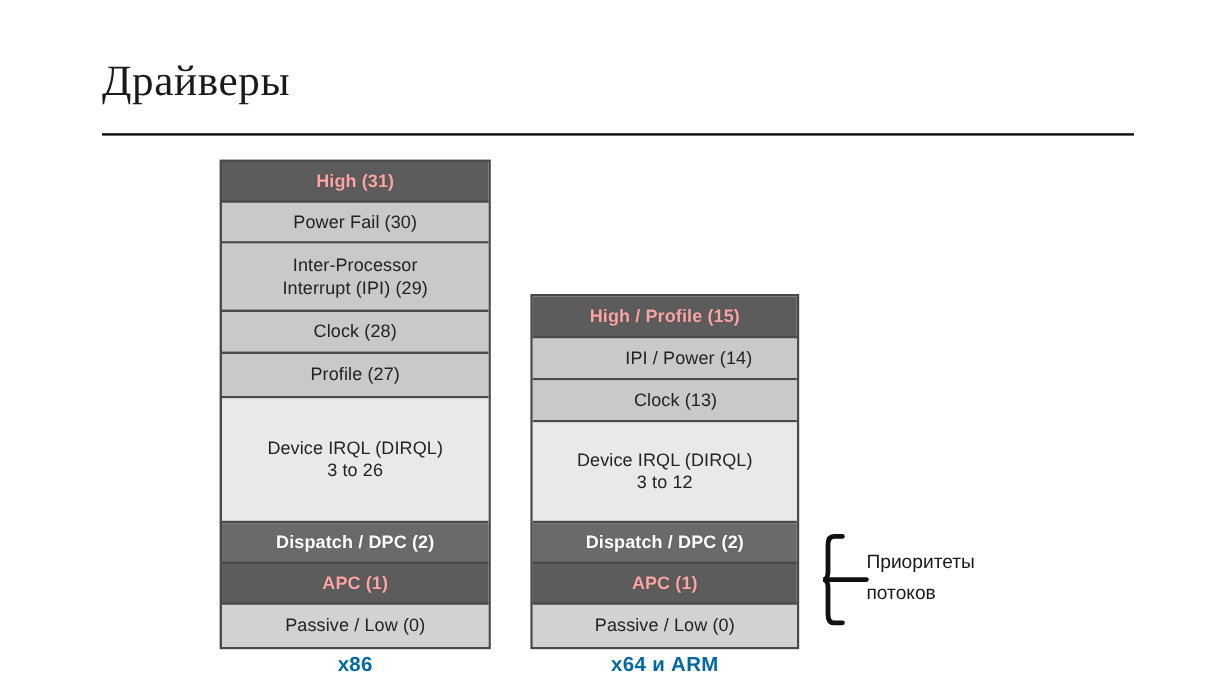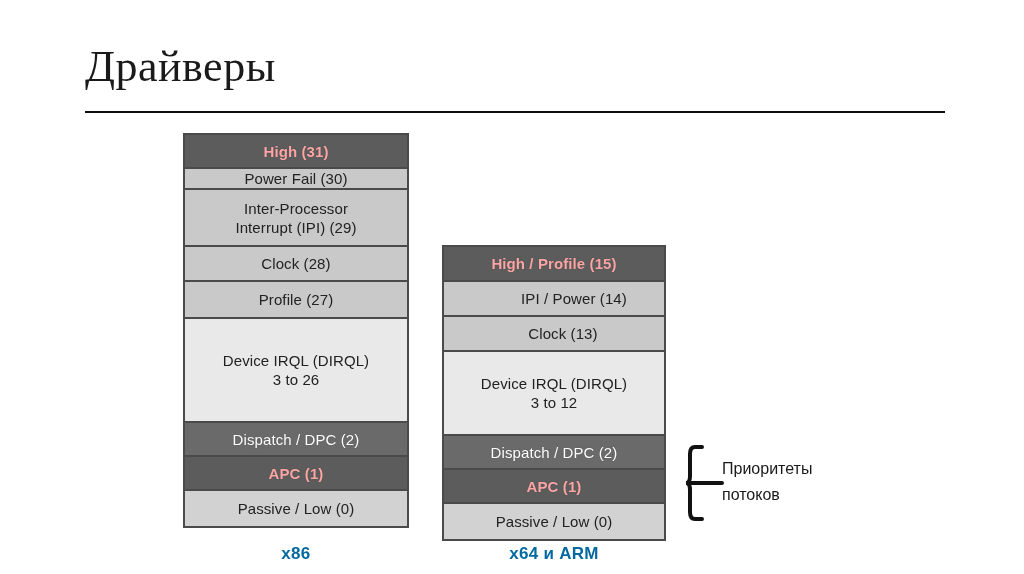--- a/index.html
+++ b/index.html
@@ -15,21 +15,21 @@
     overflow: hidden;
     font-family: "Liberation Sans", sans-serif;
   }
 
   
   #slide-title {
     position: absolute;
     left: 85px;
     top: 40px;
     font-family: "Liberation Serif", serif;
-    font-size: 44px;
+    font-size: 36px;
     line-height: 54px;
     color: #1a1a1a;
     letter-spacing: 0.5px;
     white-space: nowrap;
   }
   #title-rule {
     position: absolute;
     left: 85px;
     top: 111px;
     width: 860px;
@@ -70,21 +70,21 @@
   }
   .tone-dark {
     background: #5c5c5c;
     color: #fca5a5;
     font-weight: bold;
     text-shadow: 0 0 1px rgba(0,0,0,0.35);
   }
   .tone-mid {
     background: #6a6a6a;
     color: #ffffff;
-    font-weight: normal;
+    font-weight: bold;
     text-shadow: 0 0 1px rgba(0,0,0,0.3);
   }
   .tone-light {
     background: #c9c9c9;
     color: #222222;
   }
   .tone-lighter {
     background: #d2d2d2;
     color: #222222;
   }
@@ -148,21 +148,21 @@
 <div id="slide">
 
   <div id="slide-title">Драйверы</div>
 
   <div id="title-rule"></div>
 
   <div id="stack-x86" class="stack">
       <div class="irql-row tone-dark" style="height: 34px;">
         <div><span>High (31)</span></div>
       </div>
-      <div class="irql-row tone-light" style="height: 21px; text-align: right;">
+      <div class="irql-row tone-light" style="height: 34px; text-align: right;">
         <div><span>Power Fail (30)</span></div>
       </div>
       <div class="irql-row tone-light" style="height: 57px;">
         <div><span>Inter-Processor</span><span class="line2">Interrupt (IPI) (29)</span></div>
       </div>
       <div class="irql-row tone-light" style="height: 35px;">
         <div><span>Clock (28)</span></div>
       </div>
       <div class="irql-row tone-light" style="height: 37px;">
         <div><span>Profile (27)</span></div>

